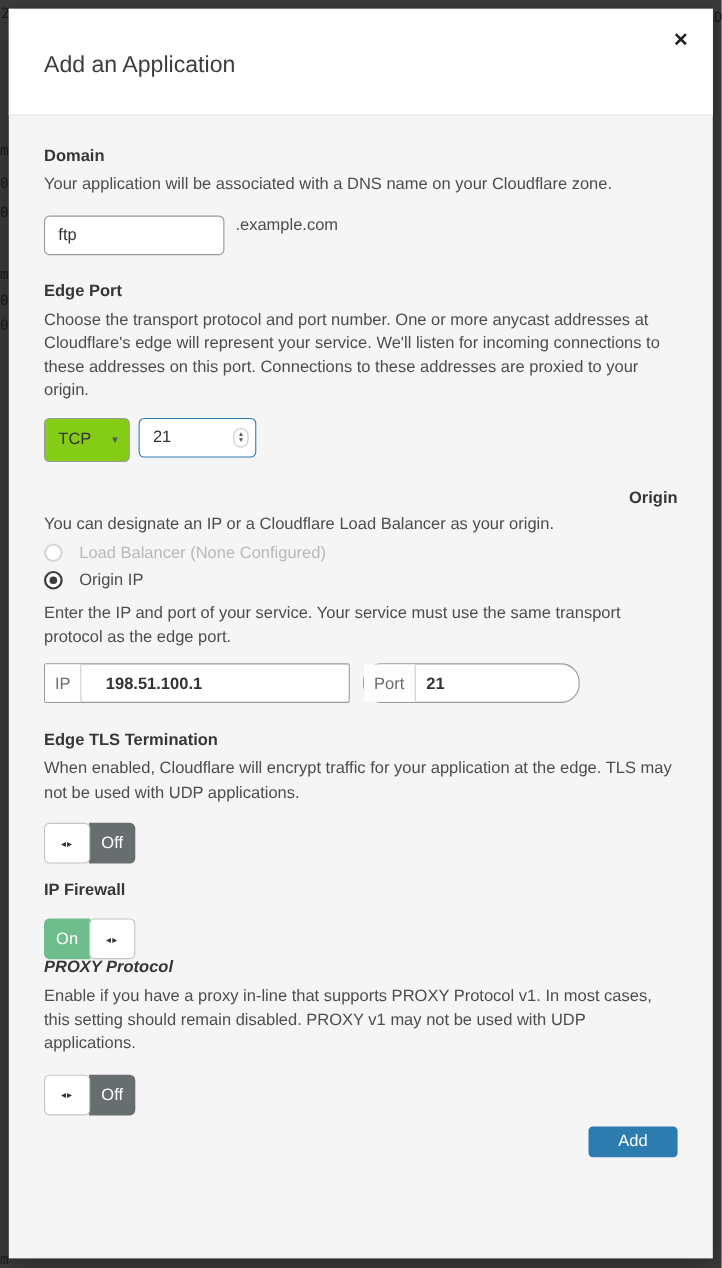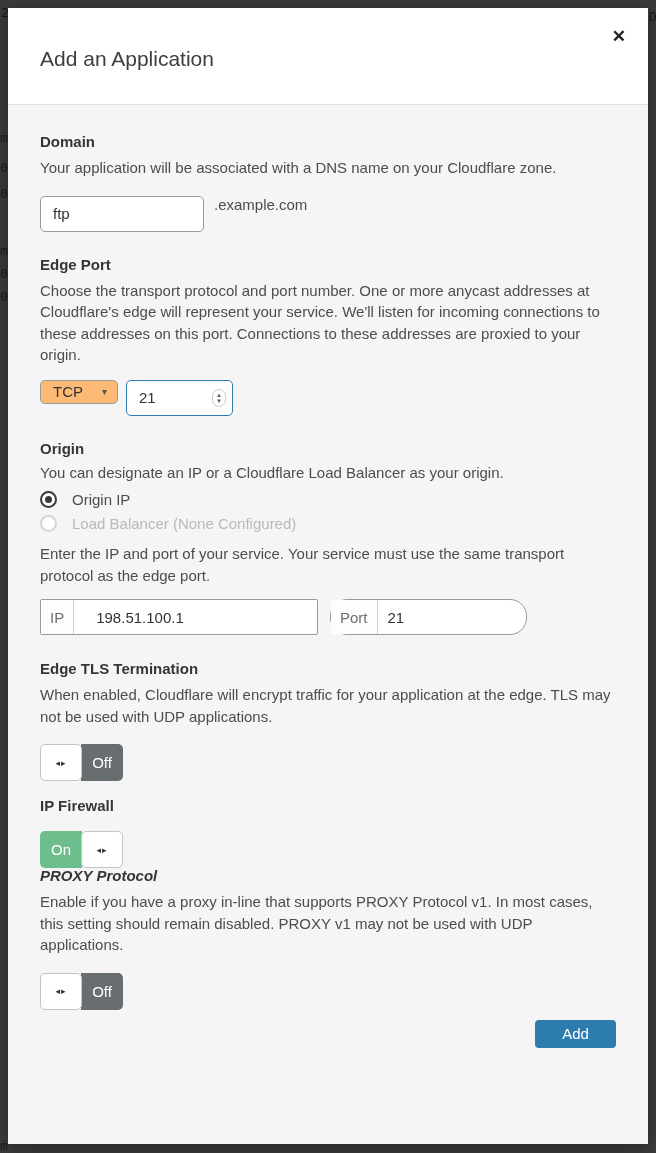--- a/index.html
+++ b/index.html
@@ -82,22 +82,22 @@
     font-size: 15px;
     color: #333;
     padding: 0 12px;
     outline: none;
   }
   .domain-input { width: 164px; }
   .suffix-text { font-size: 15px; color: #4d4d4d; margin-left: 10px; }
 
   .edgeport-row { margin-top: 14px; }
   .select-box {
-    width: 78px; height: 24px;
-    background: #fdba74;
+    width: 78px; height: 40px;
+    background: #84cc16;
     border: 1px solid #989898;
     border-radius: 5px;
     display: flex; align-items: center; justify-content: space-between;
     padding: 0 10px 0 12px;
     font-size: 15px; color: #333;
     cursor: pointer;
   }
   .select-arrow { font-size: 10px; color: #555; }
   .number-wrap { position: relative; margin-left: 8px; }
   .port-input {
@@ -151,20 +151,21 @@
     border-right: 1px solid #cfcfcf;
     background: #fdfdfd;
   }
   .composite-input {
     border: none; outline: none;
     font-family: "Liberation Sans", sans-serif;
     font-size: 15px; color: #333;
     padding: 0 10px;
     background: transparent;
     width: 100%;
+    font-weight: bold;
   }
   .ip-field { width: 278px; gap: 12px; }
   .port-field { width: 197px; margin-left: 12px; border-radius: 17px; }
 
   
   .toggle {
     display: inline-flex;
     margin-top: 17px;
     height: 37px;
     border-radius: 5px;
@@ -248,31 +249,31 @@
       <div class="number-wrap">
         <input class="text-input port-input" value="21" style="">
         <span class="spinner">
           <span>▲</span>
           <span>▼</span>
         </span>
       </div>
     </div>
 
     
-    <div class="section-heading" style="">Origin</div>
+    <div class="section-heading" style="text-align:right;">Origin</div>
     <div class="desc" style="margin-top:5px;">You can designate an IP or a Cloudflare Load Balancer as your origin.</div>
+    <div class="radio-row" style="margin-top:7px;">
+      <span class="radio-circle disabled"></span>
+      <span class="radio-label disabled">Load Balancer (None Configured)</span>
+    </div>
     <div class="radio-row">
       <span class="radio-circle">
           <span class="dot"></span>
         </span>
       <span class="radio-label">Origin IP</span>
-    </div>
-    <div class="radio-row" style="margin-top:7px;">
-      <span class="radio-circle disabled"></span>
-      <span class="radio-label disabled">Load Balancer (None Configured)</span>
     </div>
     <div class="desc" style="margin-top:11px;">Enter the IP and port of your service. Your service must use the same transport protocol as the edge port.</div>
     <div class="field-row ipport-row">
       <div class="composite-field ip-field">
         <span class="composite-prefix">IP</span>
         <input class="composite-input" value="198.51.100.1" style="">
       </div>
       <div class="composite-field port-field">
         <span class="composite-prefix">Port</span>
         <input class="composite-input" value="21" style="">

